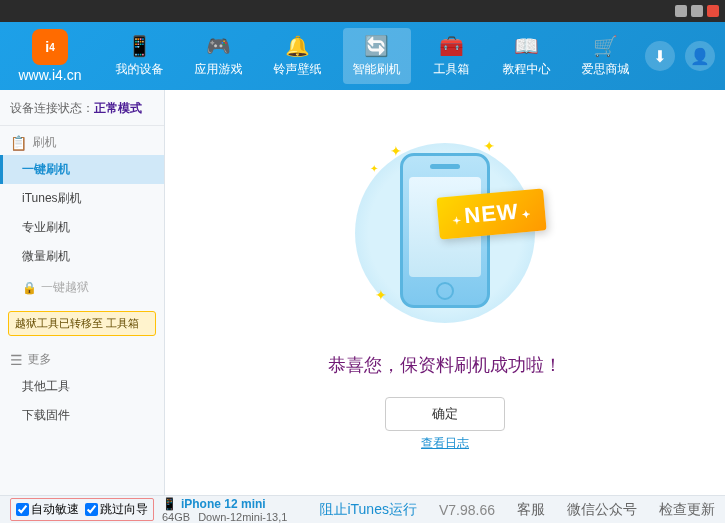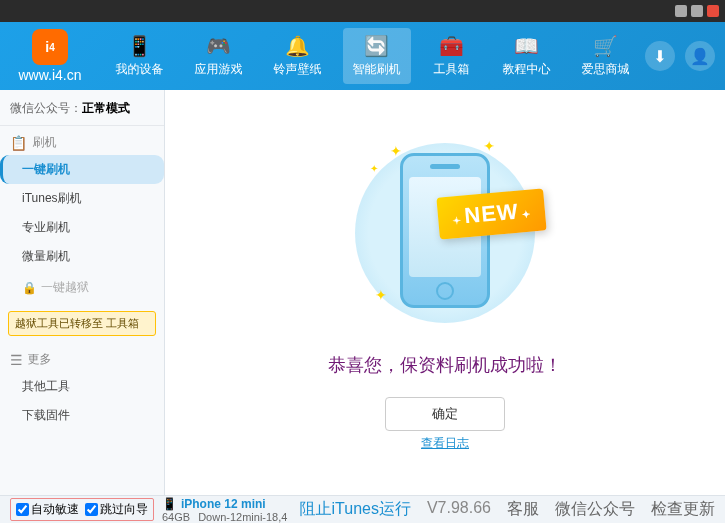--- a/index.html
+++ b/index.html
@@ -85,39 +85,39 @@
       overflow-y: auto;
     }
     .status-bar {
       padding: 4px 10px 8px;
       font-size: 12px;
       color: #333;
       border-bottom: 1px solid #e5e8ec;
       margin-bottom: 4px;
     }
     .status-label { color: #666; }
-    .status-value { color: #000000; font-weight: bold; }
+    .status-value { color: #4c1d95; font-weight: bold; }
 
     .sidebar-section {
       margin-top: 4px;
     }
     .sidebar-section-title {
       display: flex;
       align-items: center;
       padding: 4px 10px;
       color: #888;
       font-size: 12px;
     }
     .sidebar-section-title .icon { margin-right: 5px; font-size: 14px; }
     .sidebar-item {
       padding: 6px 14px 6px 22px;
       cursor: pointer;
       color: #444;
       font-size: 12px;
-      border-radius: 9px;
+      border-radius: 0;
     }
     .sidebar-item.active {
       background: #d0e8f8;
       color: #1a8fd1;
       font-weight: bold;
       border-left: 3px solid #1a8fd1;
       padding-left: 19px;
     }
 
     .warning-box {
@@ -264,23 +264,23 @@
     .bottom-left {
       display: flex;
       align-items: center;
     }
     .device-info { margin-left: 8px; }
     .device-name { color: #1a8fd1; font-weight: bold; font-size: 12px; }
     .device-detail { color: #666; font-size: 11px; }
 
     .bottom-right {
       display: flex;
-      align-items: flex-start;
-      gap: 16px;
-      font-size: 16px;
+      align-items: center;
+      gap: 22px;
+      font-size: 14px;
       color: #666;
     }
     .bottom-right span { cursor: pointer; }
     .version { color: #888; }
     .itunes-link { color: #1a8fd1; cursor: pointer; }
   </style>
 </head>
 <body>
 
 <div style="height:22px; background:#2b2b2b; display:flex; align-items:center; justify-content:flex-end; padding:0 6px; gap:4px; position:relative;">
@@ -333,21 +333,21 @@
   <div class="header-right">
     <div class="header-btn">⬇</div>
     <div class="header-btn">👤</div>
   </div>
 </div>
 
 <div class="main">
 
   <div class="sidebar">
     <div class="status-bar">
-      <span class="status-label">微信公众号：</span><span class="status-value">正常模式</span>
+      <span class="status-label">设备连接状态：</span><span class="status-value">正常模式</span>
     </div>
 
     <div class="sidebar-section">
       <div class="sidebar-section-title">
         <span class="icon">📋</span>
         <span>刷机</span>
       </div>
       <div class="sidebar-item active">一键刷机</div>
       <div class="sidebar-item">iTunes刷机</div>
       <div class="sidebar-item">专业刷机</div>
@@ -416,21 +416,21 @@
       </label>
     </div>
 
     <div class="device-info">
       <div style="display:flex;align-items:center;gap:4px;">
         <span style="color:#1a8fd1;">📱</span>
         <span class="device-name">iPhone 12 mini</span>
       </div>
       <div style="display:flex; gap:8px;">
         <span class="device-detail">64GB</span>
-        <span class="device-detail">Down-12mini-18,4</span>
+        <span class="device-detail">Down-12mini-13,1</span>
       </div>
     </div>
   </div>
 
   <div class="bottom-right">
     <span class="itunes-link">阻止iTunes运行</span>
     <span class="version">V7.98.66</span>
     <span>客服</span>
     <span>微信公众号</span>
     <span>检查更新</span>

